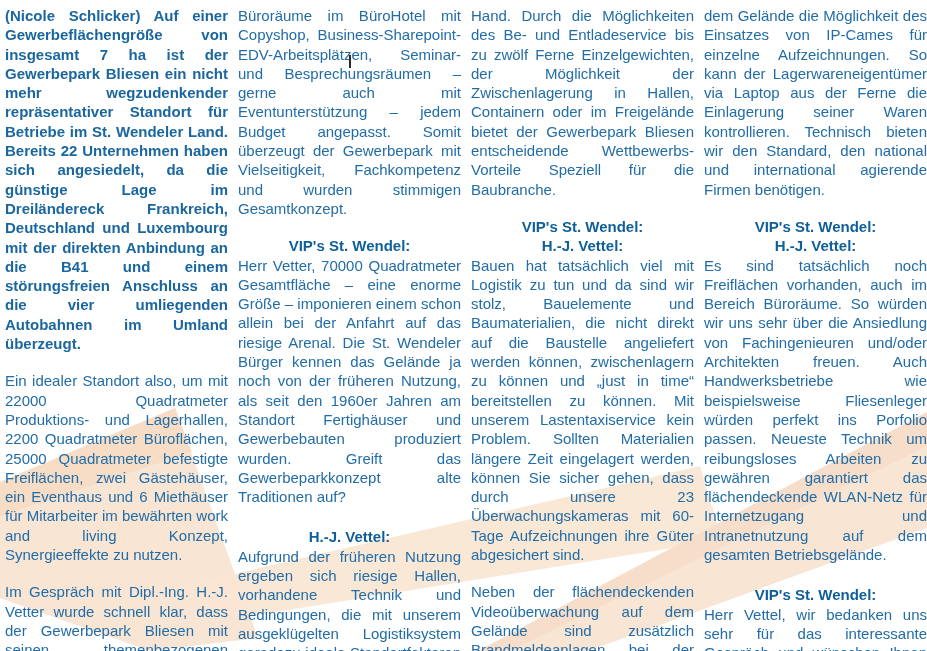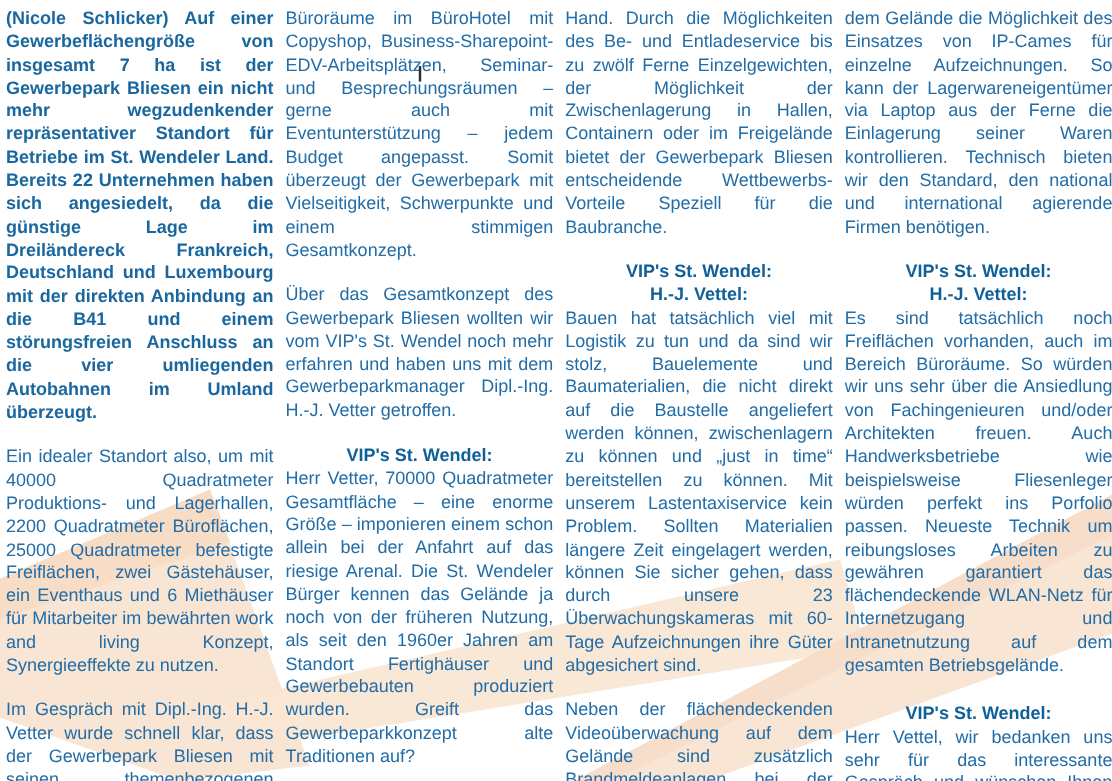--- a/index.html
+++ b/index.html
@@ -50,26 +50,25 @@
   <polygon points="0,482 175,408 258,638 150,651 0,598" fill="#f9e5d3"></polygon>
   <polygon points="0,482 175,408 192,452 0,516" fill="#f5d9c2" opacity="0.75"></polygon>
   <polygon points="165,590 700,466 722,540 238,618" fill="#f9e5d3" opacity="0.9"></polygon>
   <polygon points="478,651 927,412 927,528 588,651" fill="#f9e5d3"></polygon>
   <polygon points="478,651 927,412 927,446 510,651" fill="#f5d9c2" opacity="0.55"></polygon>
 </svg>
 
 <div class="page" id="article">
     <div class="col">
       <div class="blk blk-p blk-bold">(Nicole Schlicker) Auf einer Gewerbeflächengröße von insgesamt 7 ha ist der Gewerbepark Bliesen ein nicht mehr wegzudenkender repräsentativer Standort für Betriebe im St. Wendeler Land. Bereits 22 Unternehmen haben sich angesiedelt, da die günstige Lage im Dreiländereck Frankreich, Deutschland und Luxembourg mit der direkten Anbindung an die B41 und einem störungsfreien Anschluss an die vier umliegenden Autobahnen im Umland überzeugt.</div>
-      <div class="blk blk-p">Ein idealer Standort also, um mit 40000 Quadratmeter Produktions- und Lagerhallen, 2200 Quadratmeter Büroflächen, 25000 Quadratmeter befestigte Freiflächen, zwei Gästehäuser, ein Eventhaus und 6 Miethäuser für Mitarbeiter im bewährten work and living Konzept, Synergieeffekte zu nutzen.</div>
+      <div class="blk blk-p">Ein idealer Standort also, um mit 22000 Quadratmeter Produktions- und Lagerhallen, 2200 Quadratmeter Büroflächen, 25000 Quadratmeter befestigte Freiflächen, zwei Gästehäuser, ein Eventhaus und 6 Miethäuser für Mitarbeiter im bewährten work and living Konzept, Synergieeffekte zu nutzen.</div>
       <div class="blk blk-p">Im Gespräch mit Dipl.-Ing. H.-J. Vetter wurde schnell klar, dass der Gewerbepark Bliesen mit seinen themenbezogenen Ansiedlungen aus den Bereichen produzierendes Gewerbe, Speditionen, Lagerhausbetreibern und Logistikunternehmen und der Präsenz von Handwerkern, Montagebetrieben und Werkstätten die Grundlage des Erfolges bilden. Auch der Dienstleistungsbereich im Gewerbepark Bliesen bietet einzigartige Möglichkeiten z.B. mit auf Zeit begrenzte</div>
     </div>
     <div class="col">
-      <div class="blk blk-p">Büroräume im BüroHotel mit Copyshop, Business-Sharepoint-EDV-Arbeitsplätzen, Seminar- und Besprechungsräumen – gerne auch mit Eventunterstützung – jedem Budget angepasst. Somit überzeugt der Gewerbepark mit Vielseitigkeit, Schwerpunkte und einem stimmigen Gesamtkonzept.</div>
-      <div class="blk blk-p">Über das Gesamtkonzept des Gewerbepark Bliesen wollten wir vom VIP's St. Wendel noch mehr erfahren und haben uns mit dem Gewerbeparkmanager Dipl.-Ing. H.-J. Vetter getroffen.</div>
+      <div class="blk blk-p">Büroräume im BüroHotel mit Copyshop, Business-Sharepoint-EDV-Arbeitsplätzen, Seminar- und Besprechungsräumen – gerne auch mit Eventunterstützung – jedem Budget angepasst. Somit überzeugt der Gewerbepark mit Vielseitigkeit, Fachkompetenz und wurden stimmigen Gesamtkonzept.</div>
       <div class="blk blk-h">VIP's St. Wendel:</div>
       <div class="blk blk-q">Herr Vetter, 70000 Quadratmeter Gesamtfläche – eine enorme Größe – imponieren einem schon allein bei der Anfahrt auf das riesige Arenal. Die St. Wendeler Bürger kennen das Gelände ja noch von der früheren Nutzung, als seit den 1960er Jahren am Standort Fertighäuser und Gewerbebauten produziert wurden. Greift das Gewerbeparkkonzept alte Traditionen auf?</div>
       <div class="blk blk-h">H.-J. Vettel:</div>
       <div class="blk blk-a">Aufgrund der früheren Nutzung ergeben sich riesige Hallen, vorhandene Technik und Bedingungen, die mit unserem ausgeklügelten Logistiksystem geradezu ideale Standortfaktoren bieten, um auch weiterhin hier Kunden der Baubranche anzusiedeln. Die Vorteile liegen auf der</div>
     </div>
     <div class="col">
       <div class="blk blk-p">Hand. Durch die Möglichkeiten des Be- und Entladeservice bis zu zwölf Ferne Einzelgewichten, der Möglichkeit der Zwischenlagerung in Hallen, Containern oder im Freigelände bietet der Gewerbepark Bliesen entscheidende Wettbewerbs-Vorteile Speziell für die Baubranche.</div>
       <div class="blk blk-h">VIP's St. Wendel:</div>
       <div class="blk blk-h">H.-J. Vettel:</div>
       <div class="blk blk-a">Bauen hat tatsächlich viel mit Logistik zu tun und da sind wir stolz, Bauelemente und Baumaterialien, die nicht direkt auf die Baustelle angeliefert werden können, zwischenlagern zu können und „just in time“ bereitstellen zu können. Mit unserem Lastentaxiservice kein Problem. Sollten Materialien längere Zeit eingelagert werden, können Sie sicher gehen, dass durch unsere 23 Überwachungskameras mit 60-Tage Aufzeichnungen ihre Güter abgesichert sind.</div>

